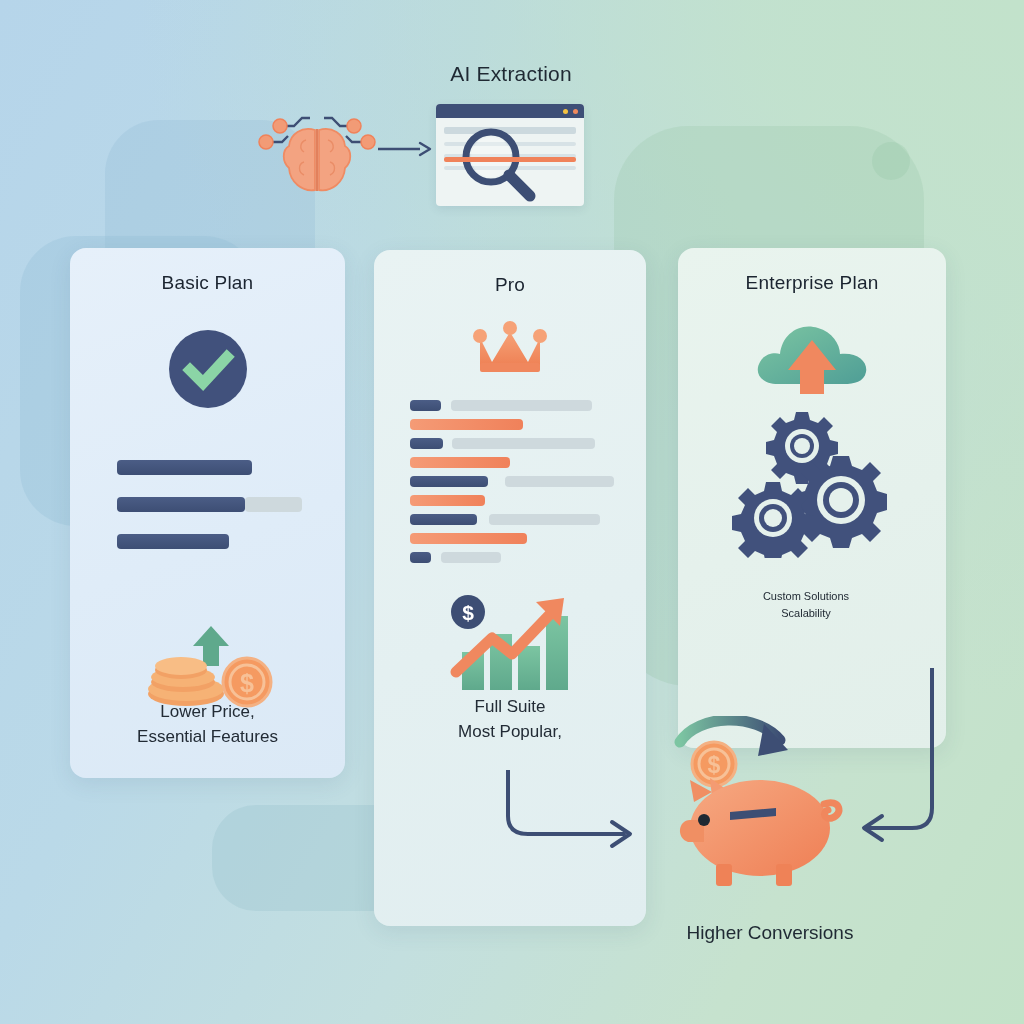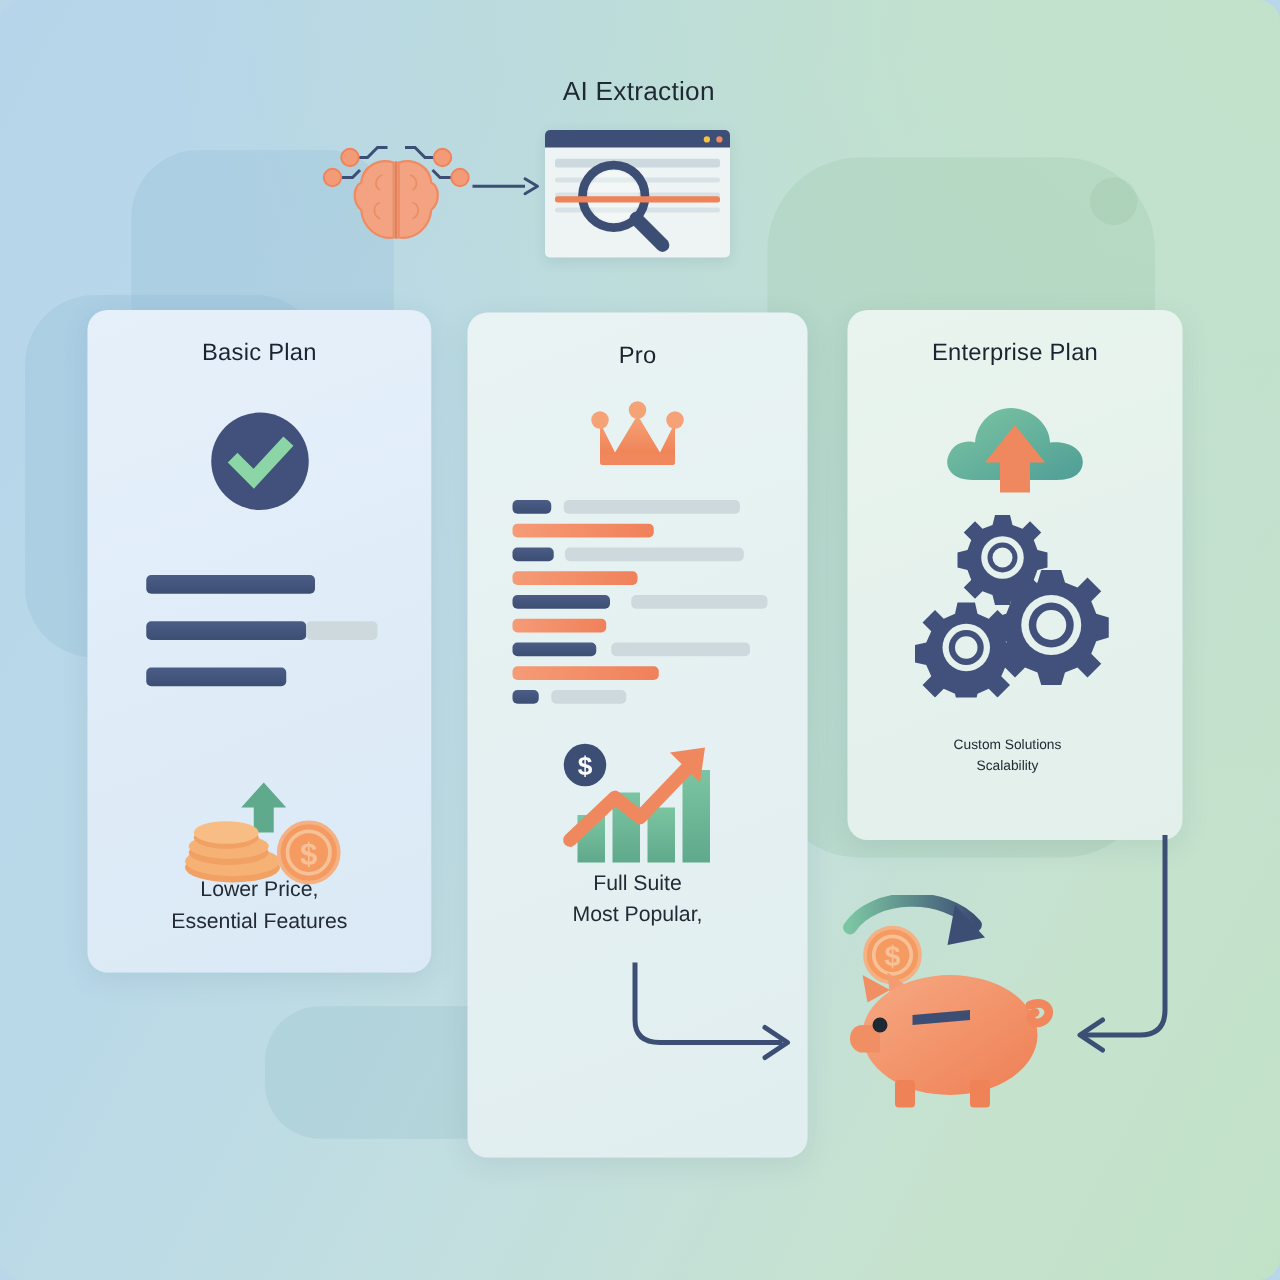--- a/index.html
+++ b/index.html
@@ -1,21 +1,21 @@
 <!DOCTYPE html>
 <html><head>
 <meta charset="utf-8">
 <style>
   html,body{margin:0;padding:0;}
   body{
     width:1024px;height:1024px;overflow:hidden;
     font-family:"Liberation Sans", sans-serif;
     background:#b9d7e8;
   }
-  #stage{position:relative;width:1024px;height:1024px;overflow:hidden;border-radius:18px;}
+  #stage{position:relative;width:1024px;height:1024px;overflow:hidden;}
 
   .bg{position:absolute;inset:0;
     background:
       radial-gradient(120% 95% at 100% 0%, #c2e2cb 0%, rgba(194,226,203,0.85) 22%, rgba(190,223,203,0.45) 45%, rgba(185,215,232,0) 72%),
       linear-gradient(118deg, #b6d5ea 0%, #bad9e8 32%, #c3dfdf 58%, #c6e2ce 80%, #c2e2c8 100%);
   }
 
   
   .blob{position:absolute;border-radius:46px;pointer-events:none;}
   .blob-tl{left:105px;top:120px;width:210px;height:190px;background:rgba(150,190,216,0.30);border-radius:54px;}
@@ -41,21 +41,21 @@
   .mag{position:absolute;left:18px;top:6px;}
 
   
   .card{position:absolute;border-radius:16px;box-shadow:0 6px 22px rgba(45,75,105,0.10);}
   .card-title{text-align:center;font-weight:normal;color:#1b2430;letter-spacing:.2px;}
 
   #card-basic{left:70px;top:248px;width:275px;height:530px;
     background:linear-gradient(160deg,#e6f0fa 0%,#dfecf8 55%,#dbe9f6 100%);}
   #card-pro{left:374px;top:250px;width:272px;height:676px;
     background:linear-gradient(160deg,#e9f3f3 0%,#e4f0f1 55%,#e1eef0 100%);}
-  #card-ent{left:678px;top:248px;width:268px;height:424px;
+  #card-ent{left:678px;top:248px;width:268px;height:500px;
     background:linear-gradient(160deg,#e9f4ee 0%,#e5f1ec 55%,#e2efea 100%);}
 
   #card-basic .card-title,#card-pro .card-title,#card-ent .card-title{font-size:19px;margin-top:24px;}
 
   .bar{border-radius:4px;}
   .bar-navy{background:linear-gradient(180deg,#4b5d86 0%,#3d4e74 100%);}
   .bar-gray{background:#ced9dd;}
   .bar-orange{background:linear-gradient(90deg,#f59b76 0%,#f0815a 100%);}
 
   .basic-bars{position:absolute;left:47px;top:212px;width:185px;}
@@ -358,13 +358,14 @@
       <ellipse cx="96" cy="112" rx="70" ry="48" fill="url(#pg)"></ellipse>
       <path d="M66 96 L112 92 L112 100 L66 104 Z" fill="#3d4e74"></path>
       <path d="M26 104 C14 104 12 122 24 126 L40 126 L40 104 Z" fill="#f08f63"></path>
       <circle cx="40" cy="104" r="6" fill="#1f2933"></circle>
       <rect x="52" y="148" width="16" height="22" rx="3" fill="#ef8257"></rect>
       <rect x="112" y="148" width="16" height="22" rx="3" fill="#ef8257"></rect>
       <path d="M160 88 C176 82 180 98 168 102 C160 104 158 96 164 94" fill="none" stroke="#f0875d" stroke-width="7" stroke-linecap="round"></path>
     </svg>
   </div>
 
+  <div class="piggy-caption">Higher Conversions</div>
 </div>
 
 </body></html>

